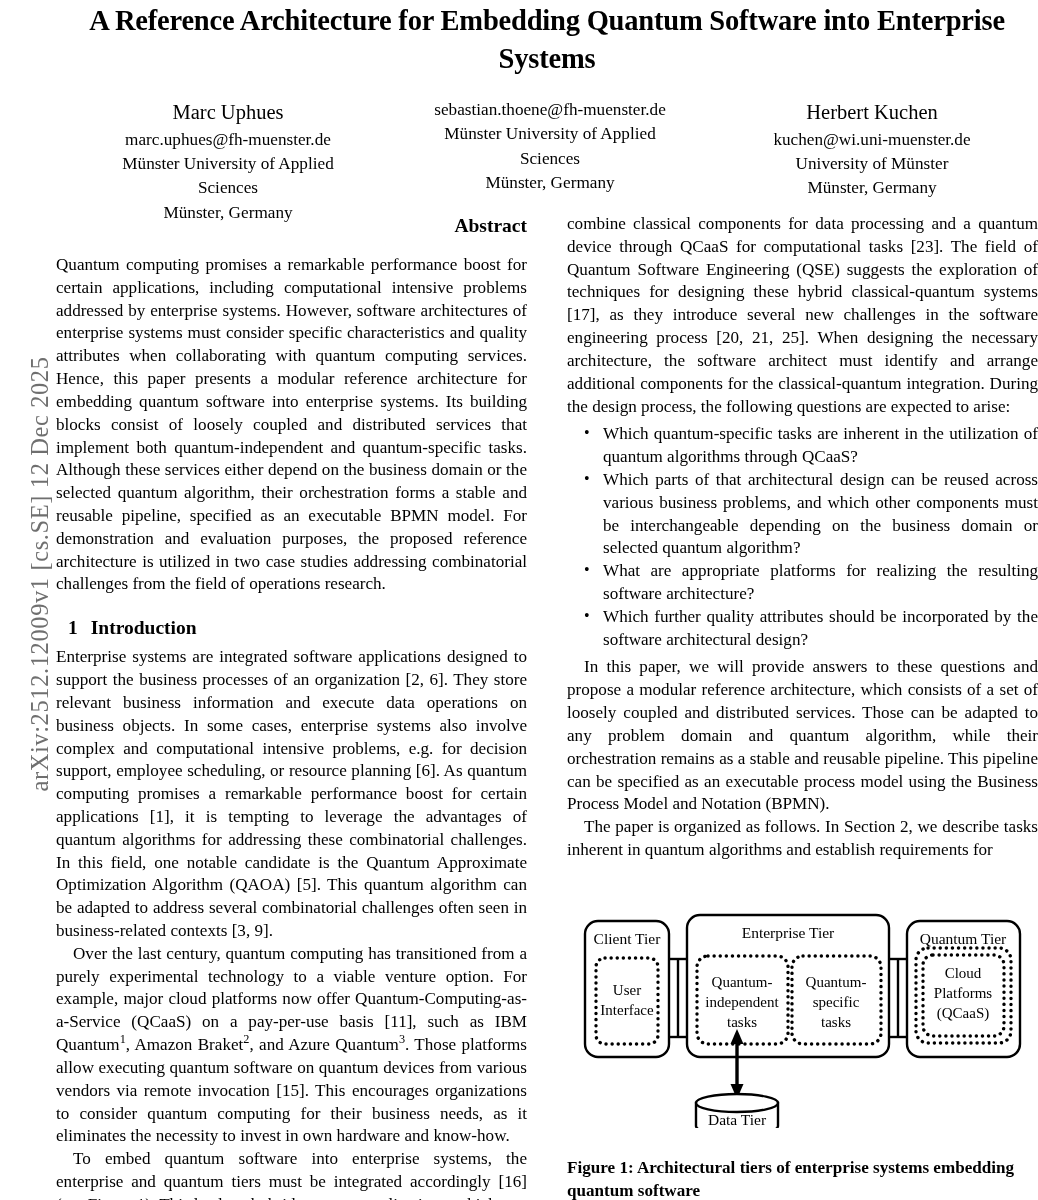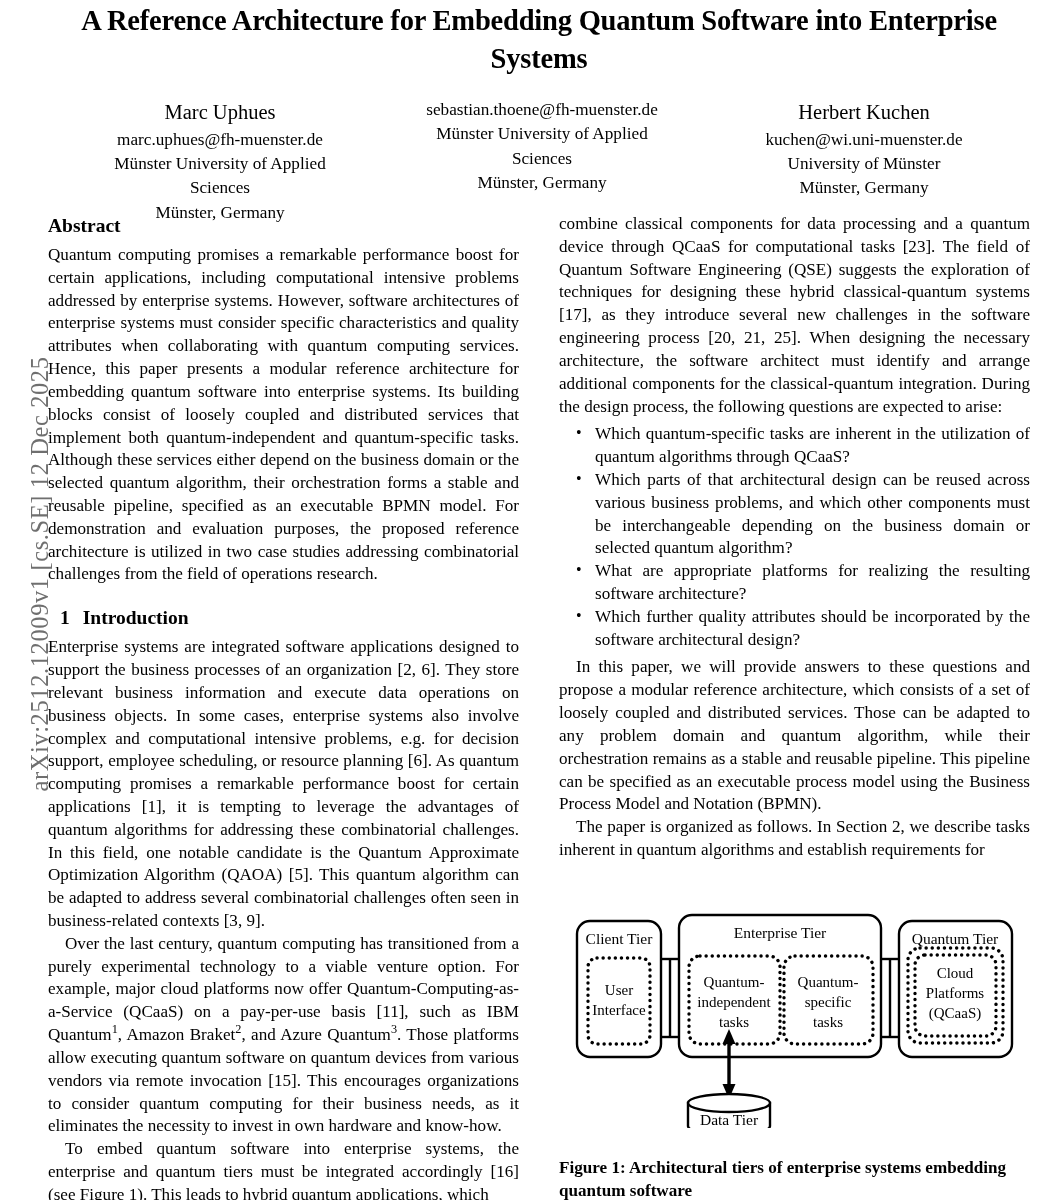--- a/index.html
+++ b/index.html
@@ -35,21 +35,21 @@
     font-family: "Liberation Serif", "DejaVu Serif", serif;
     font-size: 24.5px;
     letter-spacing: 0.6px;
     color: #6f6f6f;
     white-space: nowrap;
   }
 
   
   #page {
     position: absolute;
-    left: 48px;
+    left: 56px;
     top: 0px;
     width: 982px;
     height: 1200px;
   }
 
   
   #title-block {
     width: 982px;
     padding-top: 2px;
   }
@@ -104,22 +104,22 @@
     font-size: 19.5px;
     font-weight: bold;
     margin: 19px 0 5px 12px;
     text-align: left;
   }
   h2.section-head .secnum { margin-right: 13px; }
 
   h3.abstract-head {
     font-size: 19.5px;
     font-weight: bold;
-    margin: 0 0 5px 0;
-    text-align: left;
+    margin: 0 0 15px 0;
+    text-align: right;
   }
   p.para {
     margin: 0;
     text-indent: 0;
   }
   p.para + p.para { text-indent: 17px; }
 
   ul.questions {
     margin: 5px 0 5px 0;
     padding-left: 36px;

